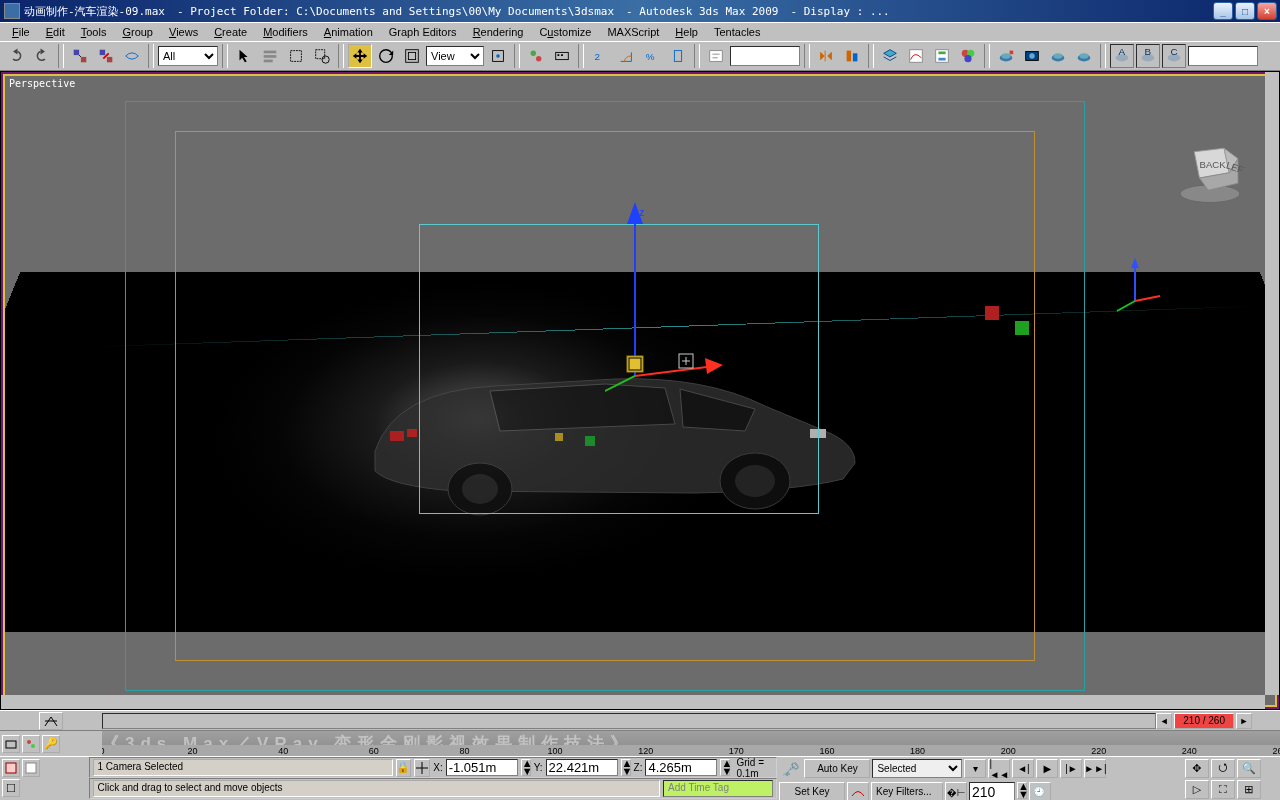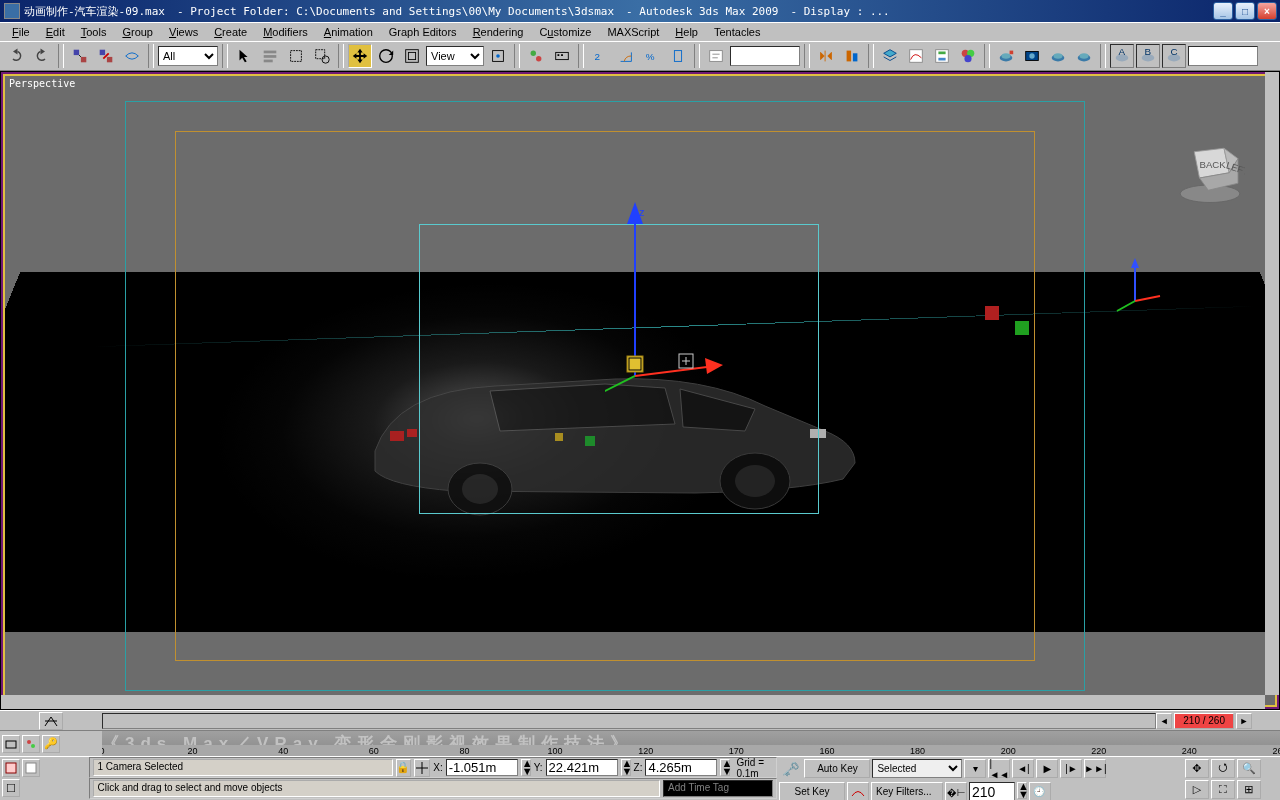--- a/index.html
+++ b/index.html
@@ -66,21 +66,21 @@
 .status-left { width: 102px; display: flex; flex-direction: column; padding: 2px; gap: 2px; }
 .status-left .mini { width: 18px; height: 18px; border: 1px outset #fff; background: #c0c0c0; display:inline-flex;align-items:center;justify-content:center; cursor:pointer;}
 .status-mid { flex: 1; display: flex; flex-direction: column; }
 .status-row { height: 21px; display: flex; align-items: center; gap: 3px; padding: 1px 3px; border: 1px inset #d0d0d0; }
 .status-row .info { flex: 0 0 auto; min-width: 190px; background: #d4d0c8; border: 1px inset #fff; height: 17px; padding: 1px 4px; font-size: 10px; }
 .coord { width: 72px; height: 17px; background: #fff; border: 1px inset #808080; font-size: 13px; padding: 1px 2px; }
 .coord-lbl { font-size: 10px; }
 .spin { width: 10px; height: 17px; border: 1px outset #fff; background: #c0c0c0; font-size: 7px; display: flex; flex-direction: column; cursor:pointer; }
 .spin div { flex:1; text-align:center; line-height:7px; }
 .lockbtn, .smallbtn { width: 20px; height: 18px; border: 1px outset #fff; background: #c0c0c0; cursor:pointer; display:flex;align-items:center;justify-content:center; }
-.timetag { width: 110px; height: 17px; background: #000000; border: 1px inset #808080; font-size: 10px; padding: 1px 4px; color: #808080; }
+.timetag { width: 110px; height: 17px; background: #bef264; border: 1px inset #808080; font-size: 10px; padding: 1px 4px; color: #808080; }
 
 .anim-ctrl { width: 470px; display: flex; flex-wrap: wrap; align-content: flex-start; gap: 2px; padding: 2px; }
 .anim-ctrl .abtn { height: 19px; border: 1px outset #fff; background: #c0c0c0; padding: 0 4px; font-size: 10px; display: flex; align-items: center; cursor:pointer; gap:2px; }
 .anim-ctrl .abtn.w { width: 66px; justify-content: center; }
 .anim-ctrl .abtn.icon { width: 22px; justify-content: center; padding:0; }
 .anim-ctrl select { height: 19px; font-size: 10px; width: 90px; border: 1px inset #808080; }
 .anim-ctrl input[type=text] { height: 19px; width: 46px; font-size: 14px; border: 1px inset #808080; padding: 0 2px; }
 .keyicon { font-size: 14px; }
 .nav-ctrl { width: 112px; display: flex; flex-wrap: wrap; gap: 2px; padding: 2px; align-content:flex-start; }
 .nav-ctrl .nbtn { width: 24px; height: 19px; border: 1px outset #fff; background: #c0c0c0; cursor:pointer; display:flex;align-items:center;justify-content:center; }

